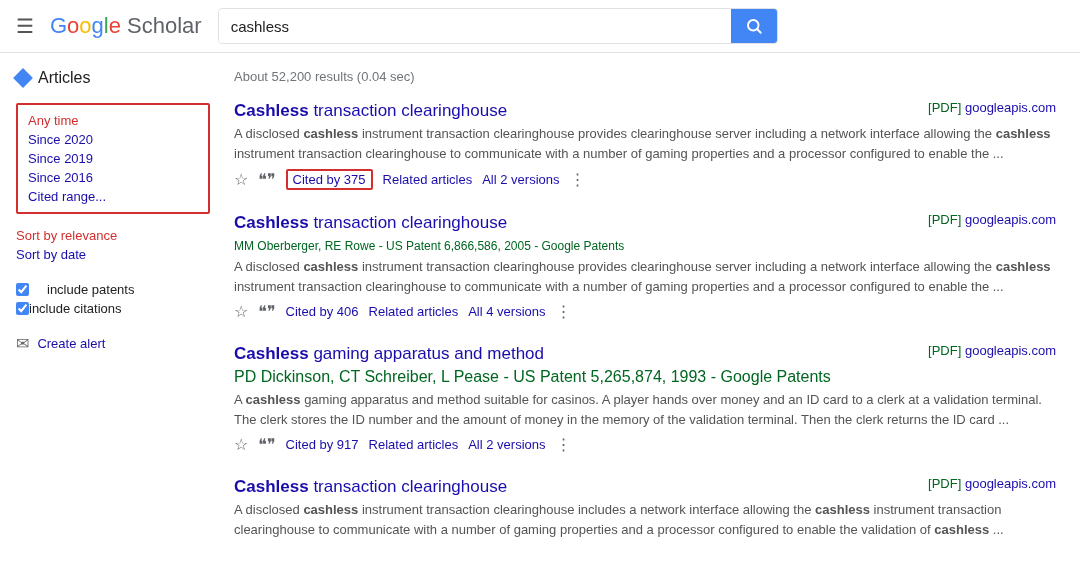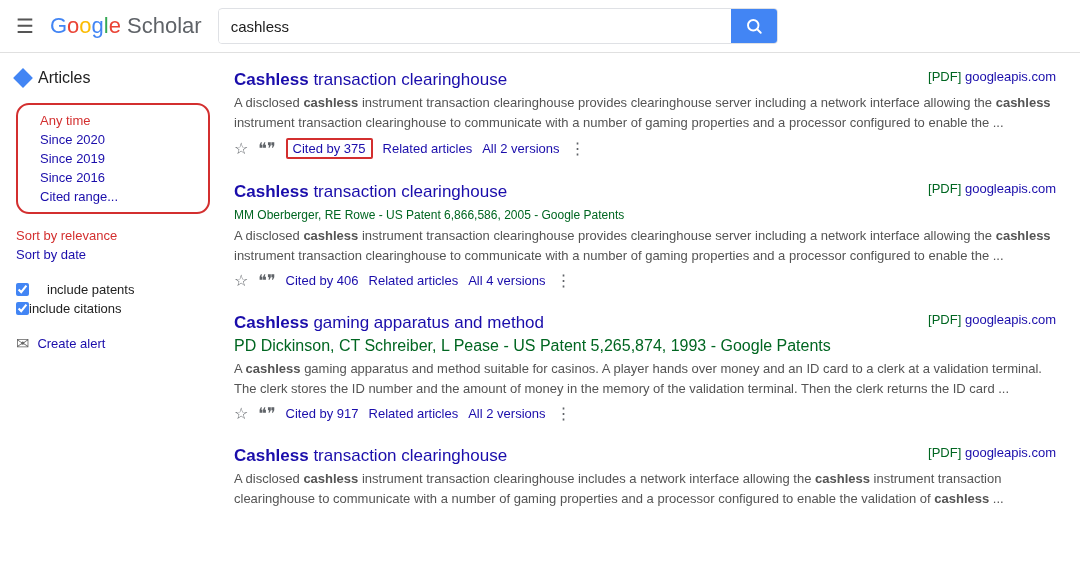--- a/index.html
+++ b/index.html
@@ -33,21 +33,21 @@
 
 <div style="display:flex;">
 
   <div style="width:210px;padding:16px 0 16px 16px;flex-shrink:0;">
 
     <div style="display:flex;align-items:center;gap:8px;margin-bottom:16px;">
       <div style="width:14px;height:14px;background:#4285f4;transform:rotate(45deg);flex-shrink:0;"></div>
       <span style="font-size:16px;font-weight:500;color:#212121;">Articles</span>
     </div>
 
-    <div style="border:2px solid #d32f2f;border-radius:13px;padding:6px 22px;margin-bottom:12px;">
+    <div style="border:2px solid #d32f2f;border-radius:2px;padding:6px 10px;margin-bottom:12px;">
       <a href="#" style="display:block;padding:2px 0;font-size:13px;color:#d32f2f;font-weight:500;text-decoration:none;">Any time</a>
       <a href="#" style="display:block;padding:2px 0;font-size:13px;color:#1a0dab;text-decoration:none;">Since 2020</a>
       <a href="#" style="display:block;padding:2px 0;font-size:13px;color:#1a0dab;text-decoration:none;">Since 2019</a>
       <a href="#" style="display:block;padding:2px 0;font-size:13px;color:#1a0dab;text-decoration:none;">Since 2016</a>
       <a href="#" style="display:block;padding:2px 0;font-size:13px;color:#1a0dab;text-decoration:none;">Cited range...</a>
     </div>
 
     <div style="margin-bottom:16px;">
       <a href="#" style="display:block;font-size:13px;color:#d32f2f;font-weight:500;text-decoration:none;padding:2px 0;">Sort by relevance</a>
       <a href="#" style="display:block;font-size:13px;color:#1a0dab;text-decoration:none;padding:2px 0;">Sort by date</a>
@@ -65,20 +65,24 @@
     </div>
 
     <a href="#" style="display:flex;align-items:center;gap:8px;font-size:13px;color:#1a0dab;text-decoration:none;">
       <span style="font-size:16px;color:#666;">✉</span>
       <span>Create alert</span>
     </a>
   </div>
 
   <div style="flex:1;padding:16px 24px;">
 
+    <div style="font-size:13px;color:#70757a;margin-bottom:16px;">
+      <span>About 52,200 results </span>
+      <span>(0.04 sec)</span>
+    </div>
 
     <div style="margin-bottom:22px;">
       <div style="display:flex;justify-content:space-between;align-items:flex-start;gap:16px;">
         <a href="#" style="font-size:17px;color:#1a0dab;text-decoration:none;line-height:1.3;">
           <span style="font-weight:bold;">Cashless</span><span> transaction clearinghouse</span>
         </a>
         <a href="#" style="font-size:13px;color:#1a0dab;white-space:nowrap;text-decoration:none;flex-shrink:0;">
           <span style="color:#006621;font-weight:500;">[PDF]</span>
           <span> googleapis.com</span>
         </a>

